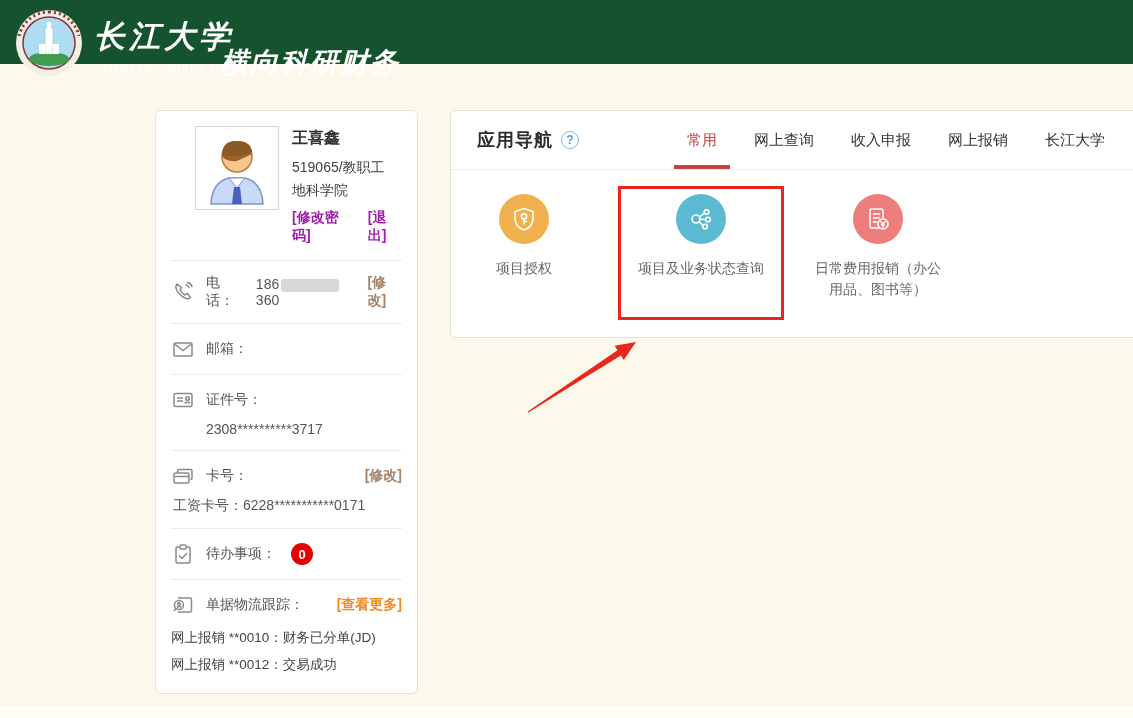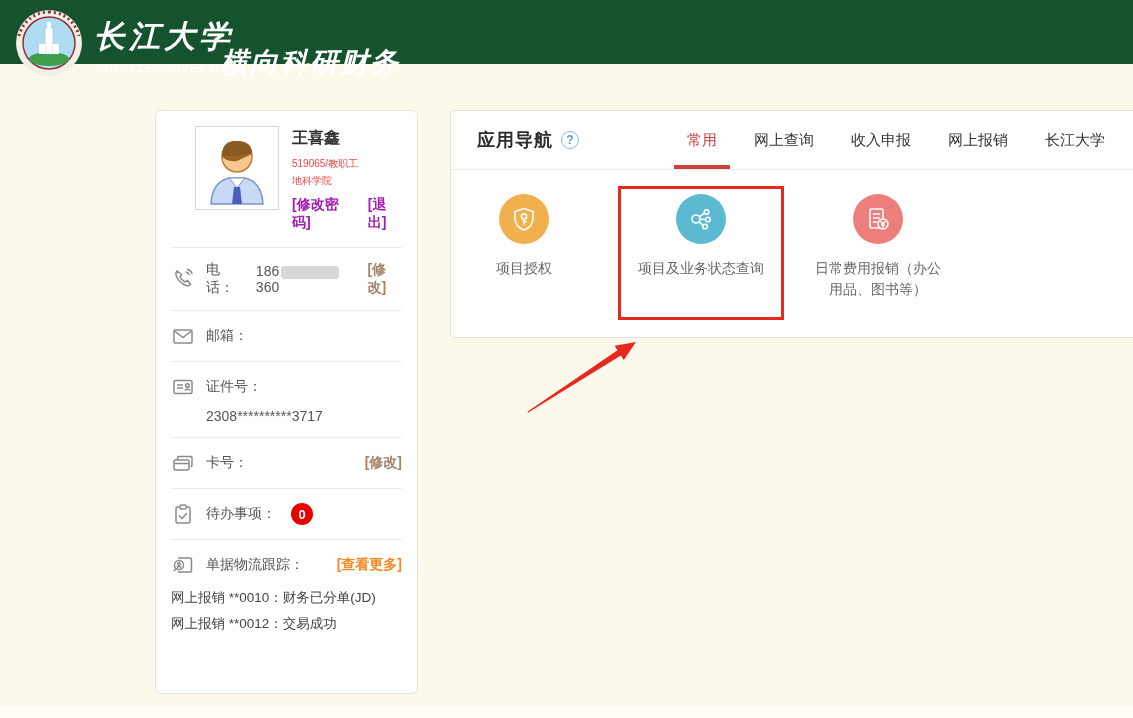--- a/index.html
+++ b/index.html
@@ -17,21 +17,21 @@
   .portal-title { font-size:29px; font-weight:bold; letter-spacing:2px; }
   .portal-sub { font-size:16.5px; margin-top:4px; letter-spacing:0.5px; }
 
   
   .side-card { position:absolute; left:155px; top:110px; width:263px; height:584px; background:#fff; border:1px solid #e6e3dc; border-radius:6px; padding:0 15px; }
   .side-sec { border-top:1px solid #ebebeb; padding:13px 0; }
   .side-sec.first { border-top:none; padding-top:15px;padding-left:24px; }
   .profile { display:flex; gap:13px; padding-bottom:15px; }
   .avatar-box { width:84px; height:84px; border:1px solid #d6d6d6; background:#fff; padding:3px; flex:none; }
   .p-name { font-size:16px; font-weight:bold; color:#333; margin:2px 0 7px; }
-  .p-gray { font-size:10px; color:#ef4444; line-height:1.65; }
+  .p-gray { font-size:14px; color:#404040; line-height:1.65; }
   .p-links { margin-top:7px; font-size:14px; font-weight:bold; color:#a21caf; display:flex; gap:16px; }
   .p-links span { cursor:pointer; }
   .row { display:flex; align-items:center; gap:11px; font-size:14px; color:#555; }
   .row .ico { flex:none; width:24px; height:24px; display:flex; align-items:center; justify-content:center; }
   .modify { margin-left:auto; color:#a3836a; font-weight:bold; font-size:14px; cursor:pointer; }
   .blur { display:inline-block; width:58px; height:13px; background:#d7d7d7; border-radius:3px; vertical-align:middle; margin:0 2px; }
   .sub-line { font-size:14px; color:#555; margin-top:9px; padding-left:35px; }
   .sub-line.noindent { padding-left:2px; }
   .badge { display:inline-flex; align-items:center; justify-content:center; width:22px; height:22px; border-radius:50%; background:#e60000; color:#fff; font-size:13px; font-weight:bold; margin-left:4px; }
   .more { margin-left:auto; color:#f6881f; font-weight:bold; font-size:14px; cursor:pointer; }
@@ -150,20 +150,21 @@
       <span class="ico">
         <svg width="22" height="22" viewBox="0 0 22 22" fill="none" stroke="#8a8a8a" stroke-width="1.5">
           <rect x="2" y="8" width="15" height="10" rx="1.5"></rect>
           <path d="M5.5 8 V6 a1.5 1.5 0 0 1 1.5 -1.5 h11.5 a1.5 1.5 0 0 1 1.5 1.5 v7 a1.5 1.5 0 0 1 -1.5 1.5"></path>
           <path d="M2.5 11.5 h14"></path>
         </svg>
       </span>
       <span>卡号：</span>
       <span class="modify">[修改]</span>
     </div>
+    <div class="sub-line noindent">工资卡号：6228***********0171</div>
   </div>
 
   <div class="side-sec row">
     <span class="ico">
       <svg width="22" height="22" viewBox="0 0 22 22" fill="none" stroke="#8a8a8a" stroke-width="1.5" stroke-linecap="round">
         <rect x="4" y="4" width="14" height="16" rx="1.5"></rect>
         <rect x="8" y="2" width="6" height="4" rx="1" fill="#fff"></rect>
         <path d="M7.5 13 l2.5 2.5 l4.5 -5"></path>
       </svg>
     </span>

